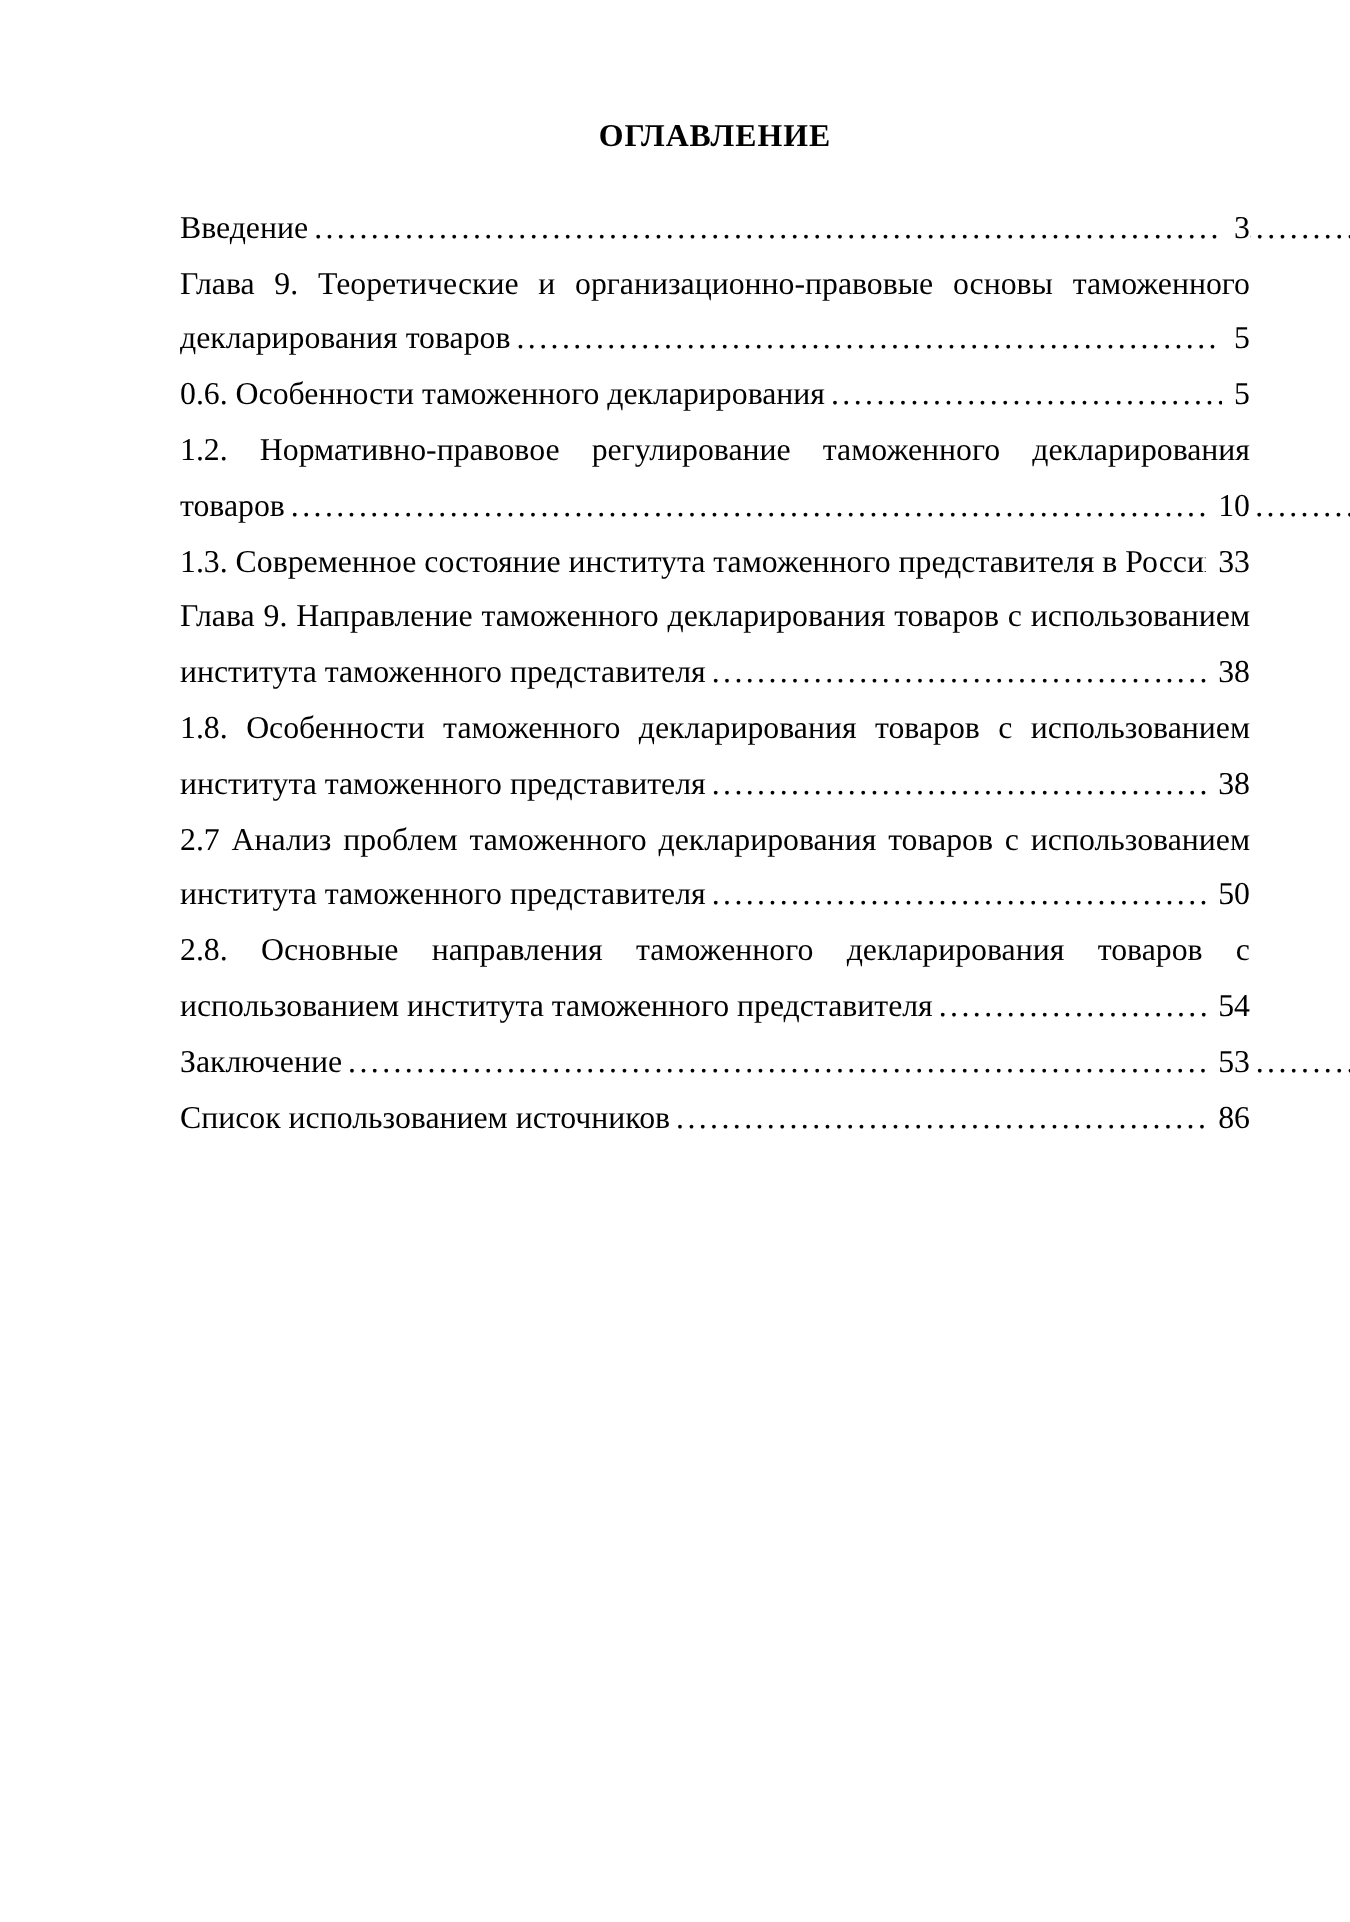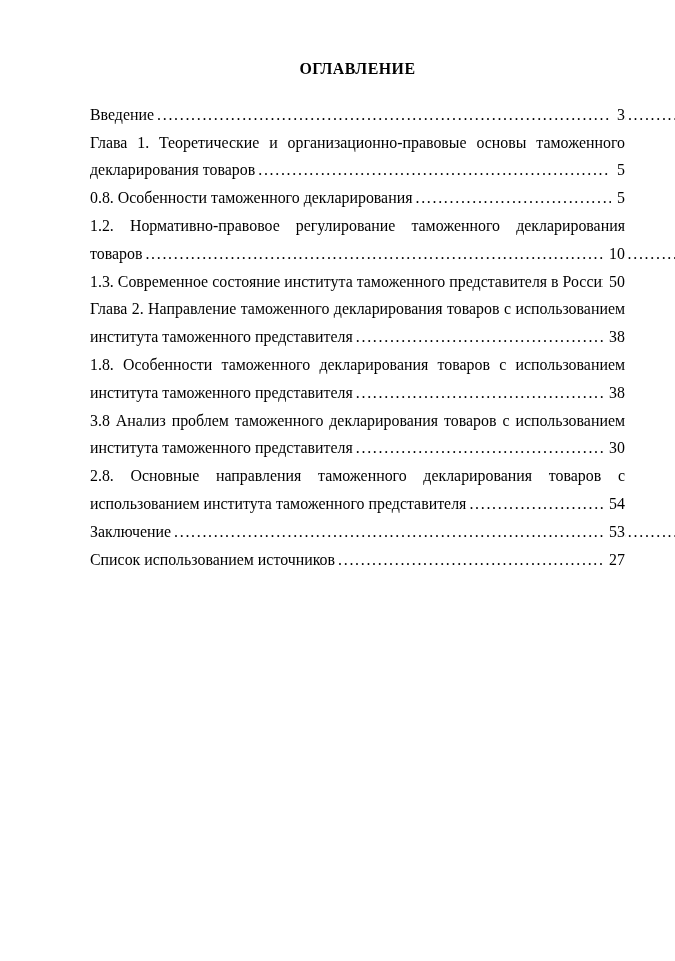--- a/index.html
+++ b/index.html
@@ -55,25 +55,25 @@
   }
 </style>
 </head>
 <body>
 
 <div class="doc-page">
   <div class="doc-content">
     <h1 class="doc-title">ОГЛАВЛЕНИЕ</h1>
     <div id="toc-list">
         <p class="toc-entry"><span class="entry-text">Введение</span><span class="dots">............................................................................................................................................................................................................................................................................................................</span><span class="page-num">3</span></p>
-        <p class="toc-entry"><span class="entry-text">Глава 1. Теоретические и организационно-правовые основы таможенного декларирования товаров</span><span class="dots">................................................................</span><span class="page-num">5</span></p>
-        <p class="toc-entry"><span class="entry-text">0.8. Особенности таможенного декларирования</span><span class="dots">....................................</span><span class="page-num">5</span></p>
+        <p class="toc-entry"><span class="entry-text">Глава 9. Теоретические и организационно-правовые основы таможенного декларирования товаров</span><span class="dots">................................................................</span><span class="page-num">5</span></p>
+        <p class="toc-entry"><span class="entry-text">0.6. Особенности таможенного декларирования</span><span class="dots">....................................</span><span class="page-num">5</span></p>
         <p class="toc-entry"><span class="entry-text">1.2. Нормативно-правовое регулирование таможенного декларирования товаров</span><span class="dots">............................................................................................................................................................................................................................................................................................................</span><span class="page-num">10</span></p>
-        <p class="toc-entry"><span class="entry-text">1.3. Современное состояние института таможенного представителя в России</span><span class="dots">..</span><span class="page-num">50</span></p>
-        <p class="toc-entry"><span class="entry-text">Глава 2. Направление таможенного декларирования товаров с использованием института таможенного представителя</span><span class="dots">...............................................</span><span class="page-num">38</span></p>
+        <p class="toc-entry"><span class="entry-text">1.3. Современное состояние института таможенного представителя в России</span><span class="dots">..</span><span class="page-num">33</span></p>
+        <p class="toc-entry"><span class="entry-text">Глава 9. Направление таможенного декларирования товаров с использованием института таможенного представителя</span><span class="dots">...............................................</span><span class="page-num">38</span></p>
         <p class="toc-entry"><span class="entry-text">1.8. Особенности таможенного декларирования товаров с использованием института таможенного представителя</span><span class="dots">...............................................</span><span class="page-num">38</span></p>
-        <p class="toc-entry"><span class="entry-text">3.8 Анализ проблем таможенного декларирования товаров с использованием института таможенного представителя</span><span class="dots">...............................................</span><span class="page-num">30</span></p>
+        <p class="toc-entry"><span class="entry-text">2.7 Анализ проблем таможенного декларирования товаров с использованием института таможенного представителя</span><span class="dots">...............................................</span><span class="page-num">50</span></p>
         <p class="toc-entry"><span class="entry-text">2.8. Основные направления таможенного декларирования товаров с использованием института таможенного представителя</span><span class="dots">...........................</span><span class="page-num">54</span></p>
         <p class="toc-entry"><span class="entry-text">Заключение</span><span class="dots">............................................................................................................................................................................................................................................................................................................</span><span class="page-num">53</span></p>
-        <p class="toc-entry"><span class="entry-text">Список использованием источников</span><span class="dots">..................................................</span><span class="page-num">27</span></p>
+        <p class="toc-entry"><span class="entry-text">Список использованием источников</span><span class="dots">..................................................</span><span class="page-num">86</span></p>
       </div>
   </div>
 </div>
 
 </body></html>

